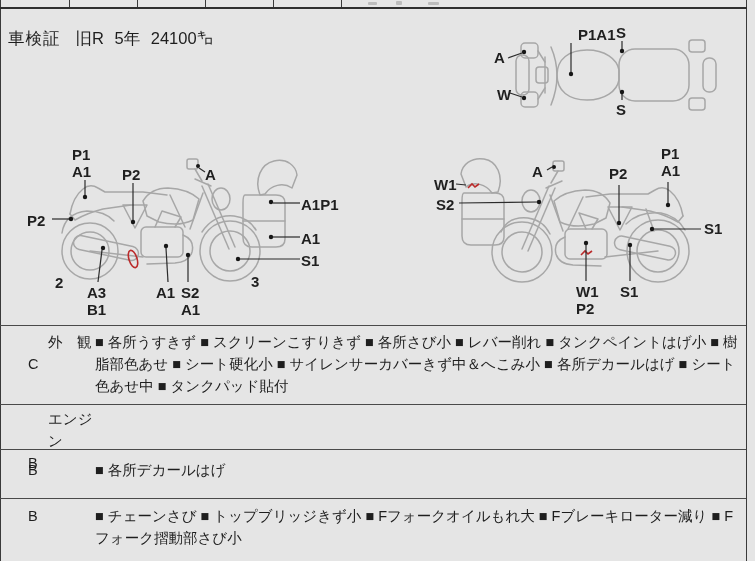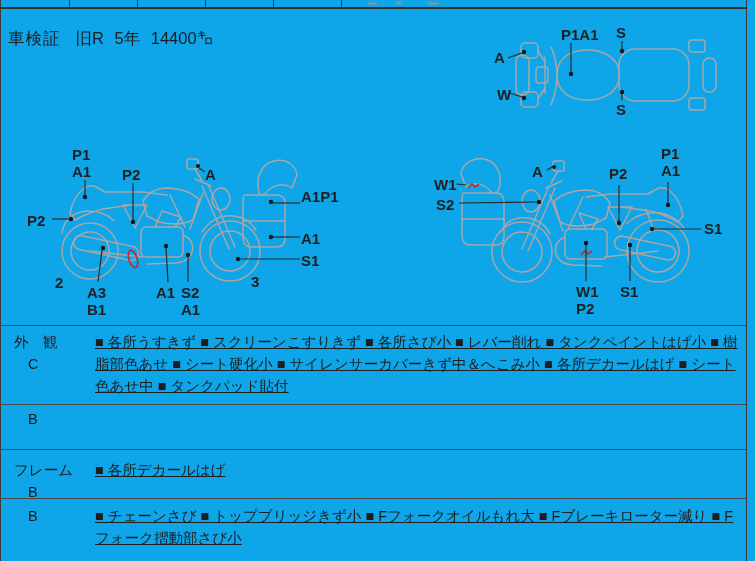--- a/index.html
+++ b/index.html
@@ -1,16 +1,16 @@
 <!DOCTYPE html>
 <html><head>
 <meta charset="utf-8">
 <style>
   html,body{margin:0;padding:0;background:#fff;}
-  .sheet{position:relative;width:755px;height:561px;background:#0ea5e9;overflow:hidden;
+  .sheet{position:relative;width:755px;height:561px;background:#e5e5e5;overflow:hidden;
          font-family:"Liberation Sans","DejaVu Sans",sans-serif;color:#1e1e1e;}
   .vborder{position:absolute;top:0;width:1px;height:561px;background:#3a3a3a;}
   .top-row{position:absolute;top:0;left:0;width:747px;height:7px;border-bottom:2px solid #2e2e2e;}
   .top-row .tick{position:absolute;top:0;width:1px;height:7px;background:#3a3a3a;}
   .top-row .smudge{position:absolute;background:#9a9a9a;opacity:.55;border-radius:1px;}
   .cert{position:absolute;left:8px;top:27px;display:flex;font-size:16.5px;line-height:22px;}
   .cert-label{margin-right:15px;letter-spacing:1px;}
   .cert-lines div{word-spacing:6px;}
   svg{position:absolute;overflow:visible;}
   .svg-top{left:450px;top:15px;}
@@ -18,23 +18,23 @@
   .svg-right{left:420px;top:145px;}
   .art{stroke:#a7a7a7;stroke-width:1.5;fill:none;stroke-linecap:round;stroke-linejoin:round;}
   .leader{stroke:#2b2b2b;stroke-width:1.2;fill:none;}
   .dot{fill:#161616;stroke:none;}
   .mark{stroke:#bb2b2b;stroke-width:1.6;fill:none;}
   .dlabel{position:absolute;font-size:15px;font-weight:600;line-height:17px;color:#1f1f1f;white-space:nowrap;}
   .ctable{position:absolute;top:325px;left:0;width:746px;border-top:1px solid #4a4a4a;font-size:14.5px;}
   .crow{display:flex;border-bottom:1px solid #4a4a4a;line-height:22px;}
   .crow:last-child{border-bottom:none;}
   .crow .cl{width:95px;flex:none;}
-  .crow .sec{padding-left:14px;}
+  .crow .sec{padding-left:14px;margin-left:34px;}
   .crow .rate{padding-left:28px;}
-  .crow .cn{flex:1;padding-right:6px;text-decoration:underline;}
+  .crow .cn{flex:1;padding-right:6px;}
   .r1{height:73px;padding-top:5px;}
   .r2{height:41px;padding-top:3px;}
   .r3{height:39px;padding-top:9px;}
   .r4{height:62px;padding-top:6px;}
 </style>
 </head>
 <body>
 
 <div class="sheet">
 
@@ -48,21 +48,21 @@
     <span class="tick" style="left:273px;"></span>
     <span class="tick" style="left:341px;"></span>
     <span class="smudge" style="left:368px;top:2px;width:9px;height:3px;"></span>
     <span class="smudge" style="left:396px;top:1px;width:6px;height:4px;"></span>
     <span class="smudge" style="left:428px;top:2px;width:11px;height:3px;"></span>
   </div>
 
   <div class="cert">
     <div class="cert-label">車検証</div>
     <div class="cert-lines">
-      <div>旧R 5年 14400㌔</div>
+      <div>旧R 5年 24100㌔</div>
     </div>
   </div>
 
   <svg class="svg-top" width="300" height="120" viewBox="0 0 300 120">
     <g class="art">
       <rect x="66" y="40" width="13" height="40" rx="6"></rect>
       <rect x="71" y="28" width="17" height="15" rx="4"></rect>
       <rect x="71" y="77" width="17" height="15" rx="4"></rect>
       <path d="M 88,36 L 95,47"></path>
         <path d="M 88,84 L 95,73"></path>
@@ -85,21 +85,21 @@
     <g class="dot">
       <circle cx="74" cy="37" r="2.2"></circle>
         <circle cx="74" cy="83" r="2.2"></circle>
       <circle cx="121" cy="59" r="2.2"></circle>
         <circle cx="172" cy="36" r="2.2"></circle>
       <circle cx="172" cy="77" r="2.2"></circle>
     </g>
   </svg>
   <span class="dlabel" style="left:494px;top:49px;">A</span>
   <span class="dlabel" style="left:497px;top:86px;">W</span>
-  <span class="dlabel" style="left:561px;top:26px;">P1A1</span>
+  <span class="dlabel" style="left:578px;top:26px;">P1A1</span>
   <span class="dlabel" style="left:616px;top:24px;">S</span>
   <span class="dlabel" style="left:616px;top:101px;">S</span>
 
   <svg class="svg-left" width="330" height="172" viewBox="0 0 330 172">
     <g class="art">
       <circle cx="55" cy="108" r="28"></circle>
         <circle cx="55" cy="108" r="19"></circle>
       <circle cx="195" cy="108" r="30"></circle>
         <circle cx="195" cy="108" r="20"></circle>
       <path d="M 27,90 Q 30,70 52,68 Q 70,68 79,78"></path>
@@ -151,21 +151,21 @@
         <circle cx="236" cy="59" r="2.2"></circle>
       <circle cx="236" cy="94" r="2.2"></circle>
         <circle cx="203" cy="116" r="2.2"></circle>
     </g>
   </svg>
   <span class="dlabel" style="left:72px;top:146px;">P1</span>
   <span class="dlabel" style="left:72px;top:163px;">A1</span>
   <span class="dlabel" style="left:122px;top:166px;">P2</span>
   <span class="dlabel" style="left:205px;top:166px;">A</span>
   <span class="dlabel" style="left:27px;top:212px;">P2</span>
-  <span class="dlabel" style="left:301px;top:188px;">A1P1</span>
+  <span class="dlabel" style="left:301px;top:196px;">A1P1</span>
   <span class="dlabel" style="left:301px;top:230px;">A1</span>
   <span class="dlabel" style="left:301px;top:252px;">S1</span>
   <span class="dlabel" style="left:55px;top:274px;">2</span>
   <span class="dlabel" style="left:87px;top:284px;">A3</span>
   <span class="dlabel" style="left:87px;top:301px;">B1</span>
   <span class="dlabel" style="left:156px;top:284px;">A1</span>
   <span class="dlabel" style="left:181px;top:284px;">S2</span>
   <span class="dlabel" style="left:181px;top:301px;">A1</span>
   <span class="dlabel" style="left:251px;top:273px;">3</span>
 
@@ -237,26 +237,26 @@
   <div class="ctable">
     <div class="crow r1">
       <div class="cl">
         <div class="sec">外　観</div>
         <div class="rate">C</div>
       </div>
       <div class="cn">■ 各所うすきず ■ スクリーンこすりきず ■ 各所さび小 ■ レバー削れ ■ タンクペイントはげ小 ■ 樹脂部色あせ ■ シート硬化小 ■ サイレンサーカバーきず中＆へこみ小 ■ 各所デカールはげ ■ シート色あせ中 ■ タンクパッド貼付</div>
     </div>
     <div class="crow r2">
       <div class="cl">
+        <div class="sec">エンジン</div>
         <div class="rate">B</div>
       </div>
     </div>
     <div class="crow r3">
       <div class="cl">
-        <div class="sec">フレーム</div>
         <div class="rate">B</div>
       </div>
       <div class="cn">■ 各所デカールはげ</div>
     </div>
     <div class="crow r4">
       <div class="cl">
         <div class="rate">B</div>
       </div>
       <div class="cn">■ チェーンさび ■ トップブリッジきず小 ■ Fフォークオイルもれ大 ■ Fブレーキローター減り ■ Fフォーク摺動部さび小</div>
     </div>

